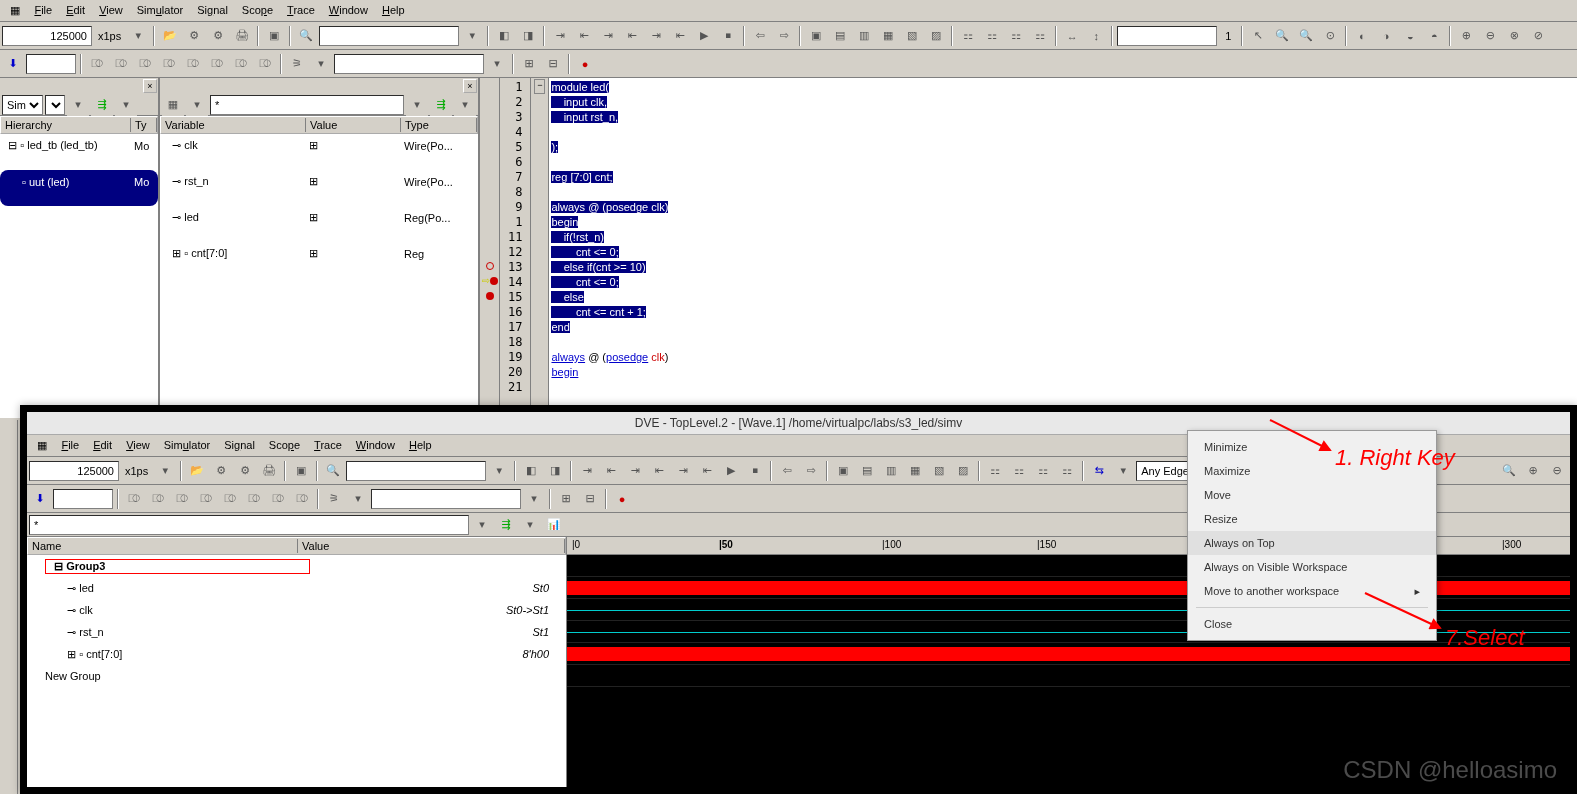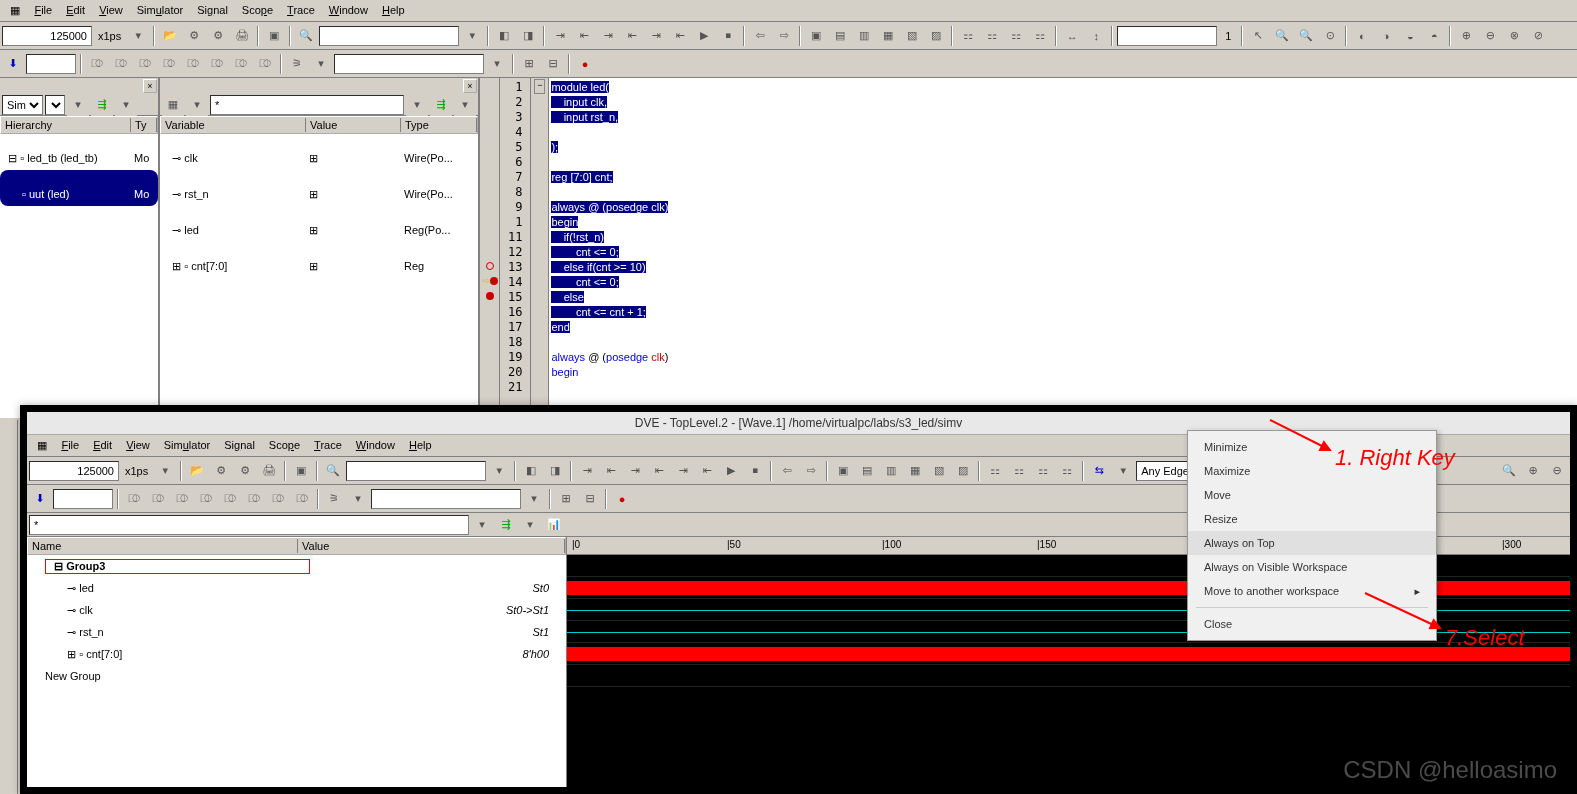--- a/index.html
+++ b/index.html
@@ -6,41 +6,41 @@
 body { background:#d4d0c8; width:1577px; height:794px; position:relative; overflow:hidden; }
 .menubar { background:#d4d0c8; border-bottom:1px solid #808080; display:flex; padding:2px 4px; gap:2px; }
 .menubar span { padding:2px 6px; cursor:default; }
 .menubar span u { text-decoration:underline; }
 .toolbar { background:#d4d0c8; border-bottom:1px solid #808080; display:flex; align-items:center; padding:2px; gap:2px; height:28px; }
 .tbtn { width:22px; height:22px; border:1px solid #d4d0c8; display:inline-flex; align-items:center; justify-content:center; color:#555; }
 .tsep { width:2px; height:20px; border-left:1px solid #808080; border-right:1px solid #fff; margin:0 2px; }
 .tinput { background:#fff; border:1px inset #808080; height:20px; padding:0 4px; }
 .header-row { background:#d4d0c8; border:1px outset #fff; display:flex; height:18px; align-items:center; }
 .header-cell { border-right:1px solid #808080; padding:1px 4px; background:#d4d0c8; }
-.tree-row { display:flex; align-items:flex-start; padding:18px 4px; height:28px; }
+.tree-row { display:flex; align-items:flex-end; padding:18px 4px; height:28px; }
 .tree-row.sel { background:#000080; color:#fff;border-radius:8px; }
 .closebtn { width:14px; height:14px; border:1px outset #fff; background:#d4d0c8; font-size:9px; text-align:center; line-height:12px; float:right; margin:1px; }
 
 
 .win1 { position:absolute; left:0; top:0; width:1577px; height:420px; }
 .win1 .body { display:flex; height:340px; }
 .hier-pane { width:160px; border-right:2px solid #808080; display:flex; flex-direction:column; }
 .var-pane { width:320px; border-right:2px solid #808080; display:flex; flex-direction:column; }
 .code-pane { flex:1; background:#fff; display:flex; }
 .gutter { background:#d4d0c8; border-right:1px solid #808080; padding:2px 0; }
 .lnum { text-align:right; padding:0 8px; font-family:monospace; font-size:12px; color:#000; height:15px; line-height:15px; }
 .bpcol { width:20px; background:#d4d0c8; border-right:1px solid #808080; }
 .bp { width:20px; height:15px; display:flex; align-items:center; justify-content:center; }
 .bp-red { width:8px; height:8px; background:#c00; border-radius:50%; }
 .bp-open { width:8px; height:8px; border:1px solid #c00; border-radius:50%; }
 .arrow-y { color:#cc0; font-size:10px; }
 .codebody { flex:1; padding:2px 2px; font-family:monospace; font-size:12px; }
 .cline { height:15px; line-height:15px; white-space:pre; }
 .hl { background:#000080; color:#fff; }
-.kw { color:#0000cc; }
+.kw { color:#0000cc;text-decoration:underline; }
 .id { color:#cc0000; }
 
 
 .win2 { position:absolute; left:20px; top:405px; width:1557px; height:389px; background:#d4d0c8; border:7px solid #000000; box-shadow:0 0 8px rgba(0,0,0,0.3); }
 .titlebar { background:#e8e8e8; border-bottom:1px solid #aaa; text-align:center; padding:4px; font-size:12px; color:#333; }
 .win2 .wbody { display:flex; height:250px; }
 .sigpane { width:540px; background:#fff; border-right:1px solid #808080; }
 .sig-row { display:flex; border-bottom:0px; height:22px; align-items:center; }
 .sig-name { width:270px; padding-left:8px; }
 .sig-val { width:260px; text-align:right; padding-right:8px;font-style:italic; }
@@ -450,21 +450,21 @@
           </div>
           <div class="sig-row">
             <span class="sig-name" style="padding-left:18px">New Group</span>
             <span class="sig-val"></span>
           </div>
         </div>
     </div>
     <div class="wavepane">
       <div class="ruler" id="ruler">
           <span class="tick" style="left: 5px;">|0</span>
-          <span class="tick" style="left: 160px;">|50</span>
+          <span class="tick" style="left: 152px; font-weight: bold;">|50</span>
           <span class="tick" style="left: 315px;">|100</span>
           <span class="tick" style="left: 470px;">|150</span>
           <span class="tick" style="left: 625px;">|200</span>
           <span class="tick" style="left: 935px;">|300</span>
         </div>
       <div id="wave-rows">
           <div class="wave-row"></div>
           <div class="wave-row">
             <div class="wave-red"></div>
           </div>

